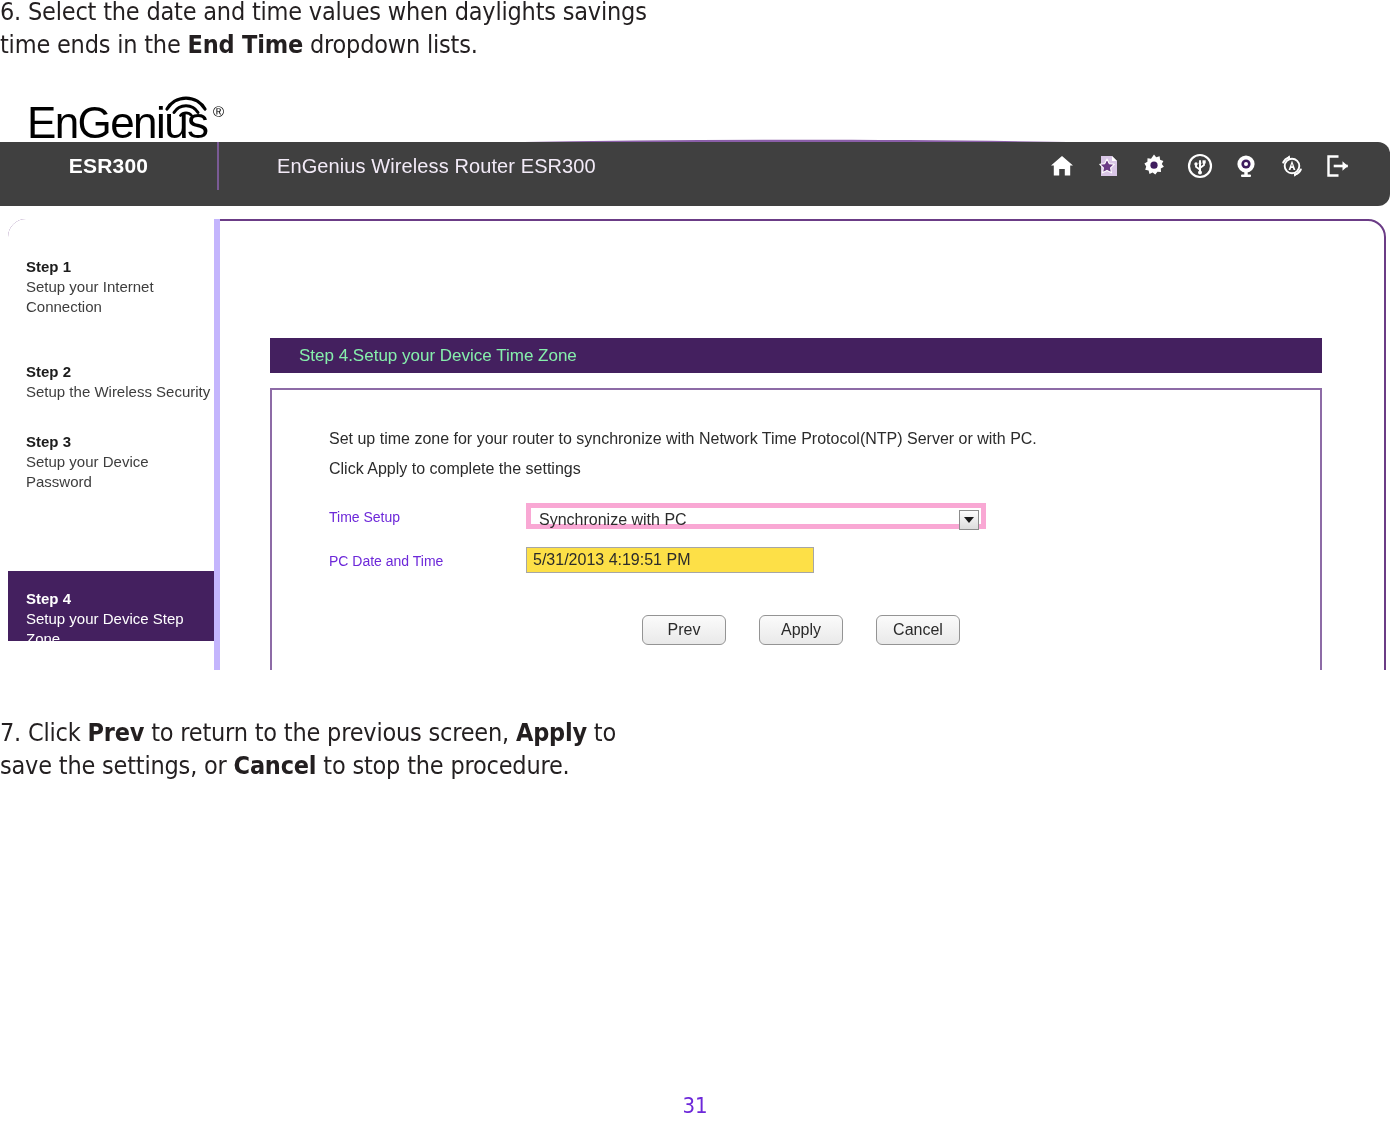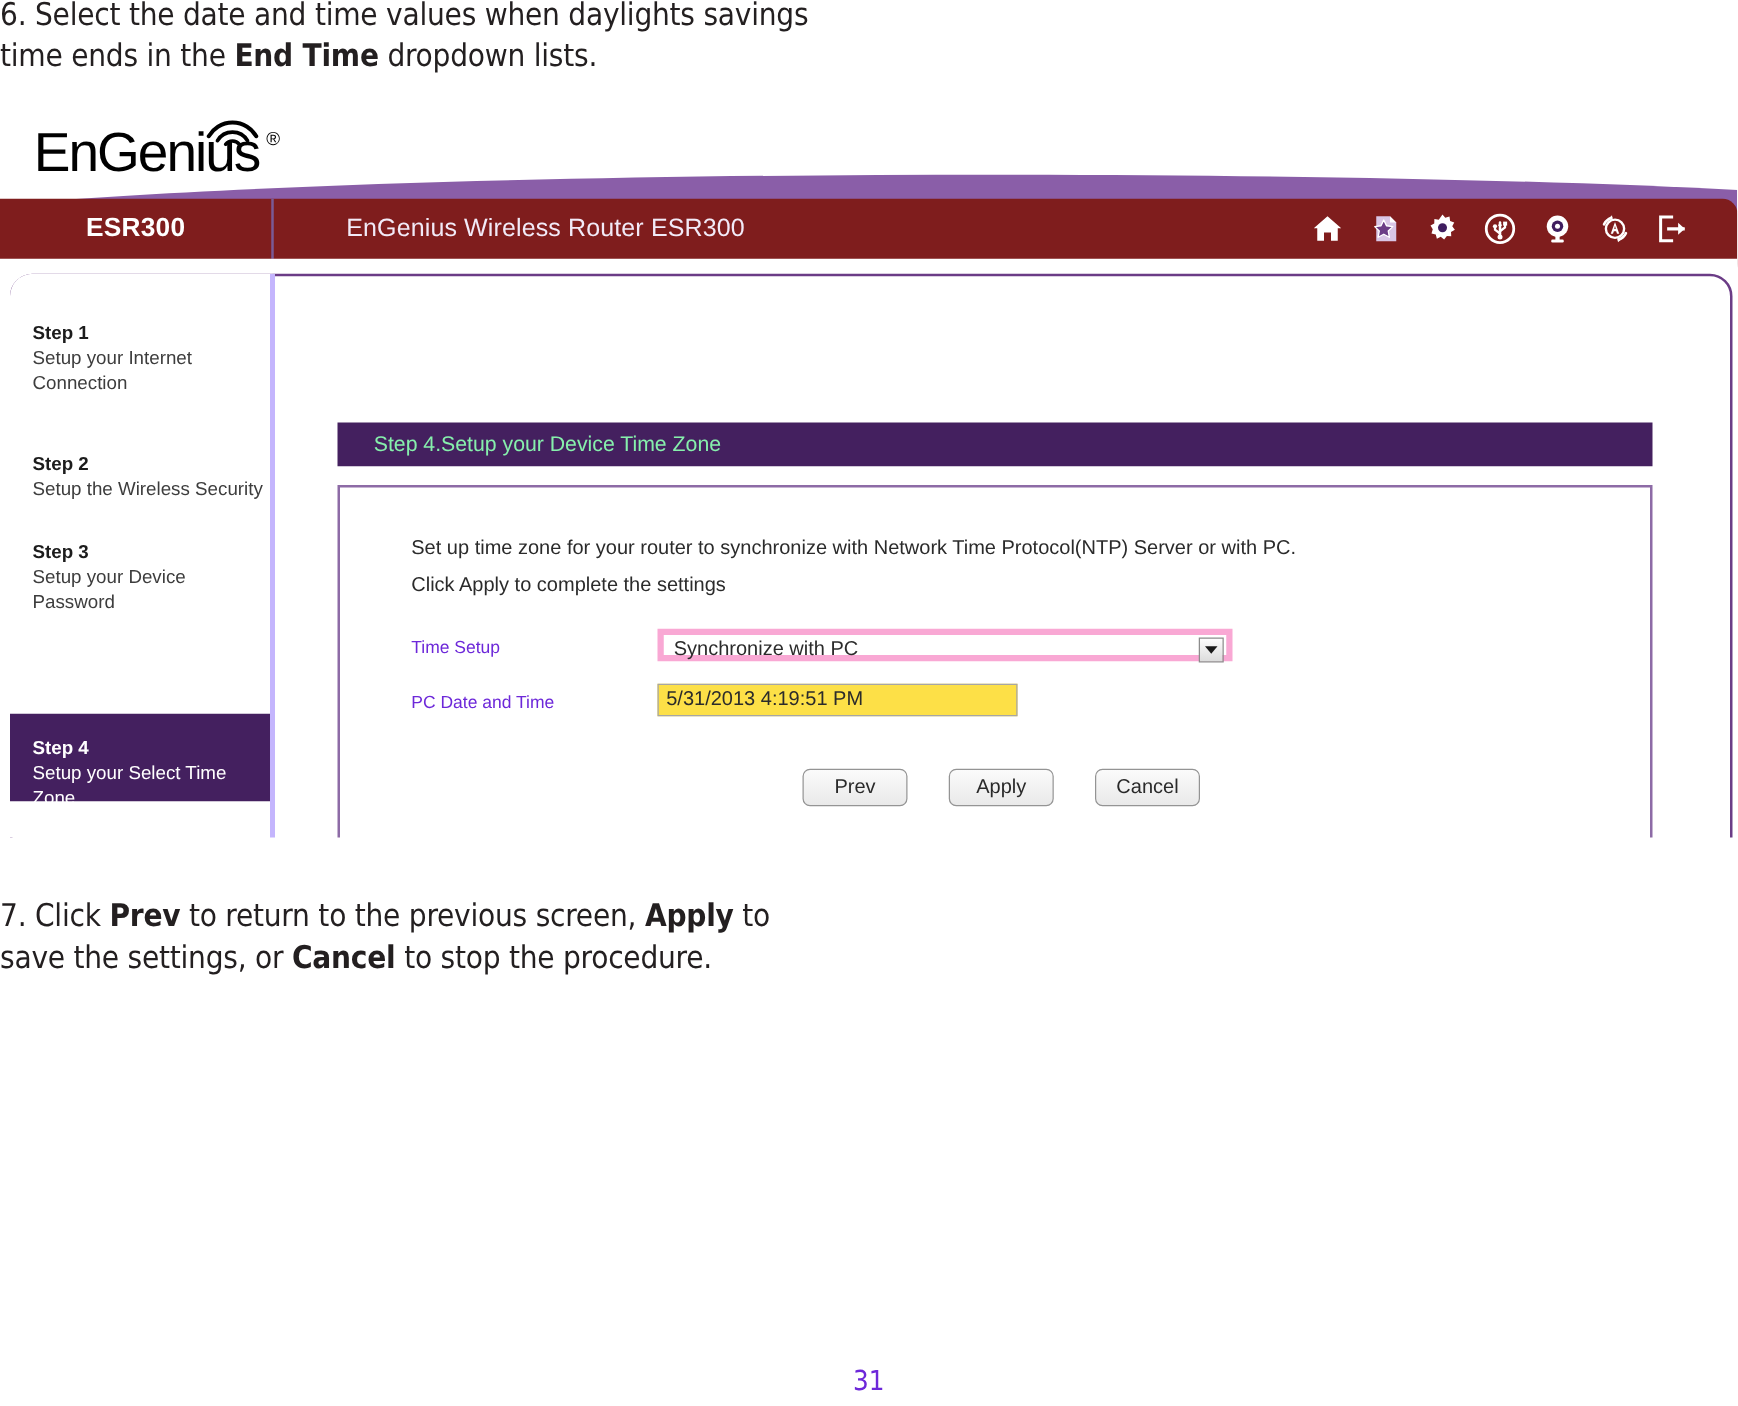--- a/index.html
+++ b/index.html
@@ -83,23 +83,23 @@
     position: absolute;
     left: 0; top: 52px;
     width: 1390px; height: 40px;
     overflow: hidden;
     pointer-events: none;
   }
 
   
   .navbar {
     position: absolute;
-    left: 0; top: 81px;
+    left: 0; top: 64px;
     width: 1390px; height: 64px;
-    background: #7f1d1d;
+    background: #404040;
     border-radius: 0 12px 12px 0;
   }
   .nav-model {
     position: absolute;
     left: 0; top: 0;
     width: 219px; height: 48px;
     color: #ffffff;
     font-size: 21px;
     font-weight: bold;
     line-height: 48px;
@@ -155,21 +155,21 @@
     box-sizing: border-box;
     background: #ffffff;
   }
 
   
   .sidebar {
     position: absolute;
     left: 8px; top: 141px;
     width: 212px;
     height: 520px;
-    border-right: 4px solid #c4b5fd;
+    border-right: 6px solid #c4b5fd;
     box-sizing: border-box;
     background: #ffffff;
     border-radius: 18px 0 0 0;
     overflow: hidden;
   }
   .side-item {
     padding: 0 0 0 18px;
     color: #3a3a3a;
   }
   .side-item .s-title {
@@ -426,21 +426,21 @@
     <div class="side-item" style="position:absolute;left:0;top:125px;width:210px;padding-top:18px;padding-bottom:18px;box-sizing:border-box;">
       <div class="s-title">Step 2</div>
       <div class="s-desc" style="white-space:pre-line;">Setup the Wireless Security</div>
     </div>
     <div class="side-item" style="position:absolute;left:0;top:195px;width:210px;padding-top:18px;padding-bottom:18px;box-sizing:border-box;">
       <div class="s-title">Step 3</div>
       <div class="s-desc" style="white-space:pre-line;">Setup your Device Password</div>
     </div>
     <div class="side-item active" style="position:absolute;left:0;top:352px;width:210px;height:70px;padding-top:18px;box-sizing:border-box;">
       <div class="s-title">Step 4</div>
-      <div class="s-desc" style="white-space:pre-line;">Setup your Select Time Zone</div>
+      <div class="s-desc" style="white-space:pre-line;">Setup your Device Step Zone</div>
     </div>
     <div class="side-item" style="position:absolute;left:0;top:437px;width:210px;padding-top:18px;padding-bottom:18px;box-sizing:border-box;">
       
       
     </div>
   </div>
 
   <div class="main-pane">
 
     <div class="panel-header">Step 4.Setup your Device Time Zone</div>

